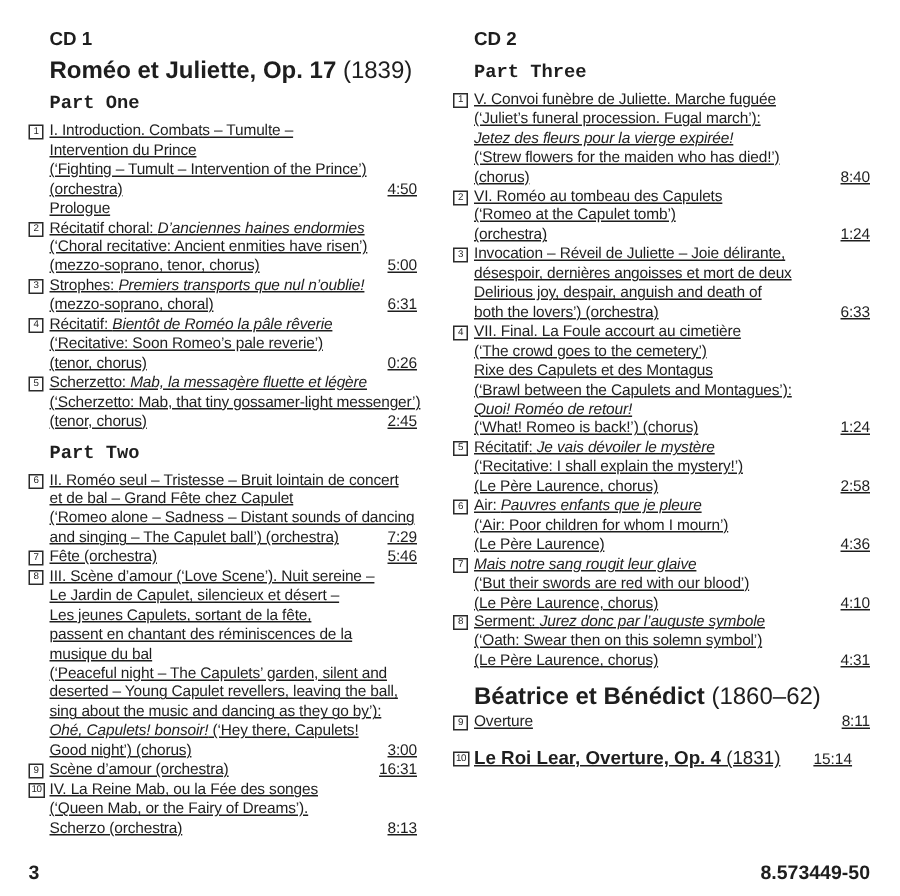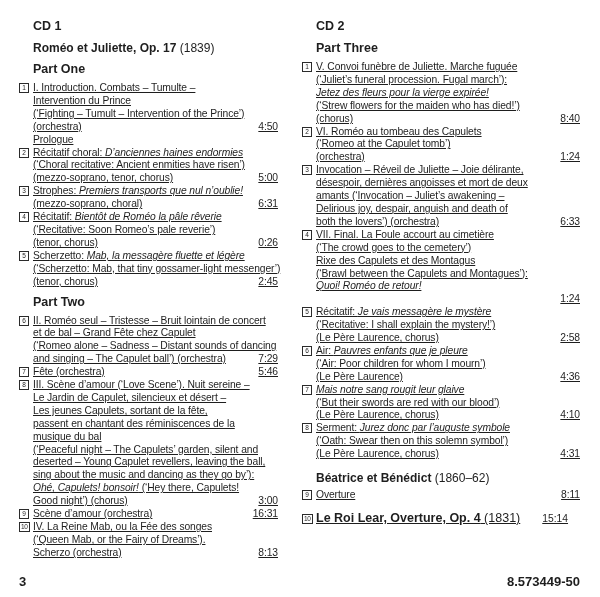--- a/index.html
+++ b/index.html
@@ -17,27 +17,27 @@
     gap:24px;
   }
   .col{flex:0 0 auto;display:block;}
   .col-0{width:259px;}
   .col-1{width:278px;}
   .cd-label{
     font-size:12.5px;font-weight:bold;line-height:14px;
     margin:0 0 8px 14px;white-space:pre;
   }
   .work{
-    font-size:12px;line-height:14px;margin:0 0 7px 14px;white-space:pre;
+    font-size:16px;line-height:14px;margin:0 0 7px 14px;white-space:pre;
   }
   .work .wt{font-weight:bold;}
   .work.gap{margin-top:10px;margin-bottom:4px;}
   .part{
     font-size:12.5px;font-weight:bold;line-height:14px;
-    margin:0 0 6px 14px;white-space:pre;
+    margin:0 0 6px 14px;white-space:pre;font-family:Liberation Mono, monospace;
   }
   .part.gap{margin-top:6px;}
   .track{position:relative;padding-left:14px;text-decoration:underline;}
   .track.gap{margin-top:9px;}
   .tnum{
     position:absolute;left:0;top:1px;
     box-sizing:border-box;
     min-width:10px;height:10px;
     padding:0 1px;
     border:1px solid #2b2b2b;
@@ -156,36 +156,35 @@
         <div class="track">
           <span class="tnum">2</span>
           <div class="line"><span class="txt"><span>VI. Roméo au tombeau des Capulets</span></span></div>
           <div class="line"><span class="txt"><span>(‘Romeo at the Capulet tomb’)</span></span></div>
           <div class="line"><span class="txt"><span>(orchestra)</span></span><span class="time">1:24</span></div>
         </div>
         <div class="track">
           <span class="tnum">3</span>
           <div class="line"><span class="txt"><span>Invocation – Réveil de Juliette – Joie délirante,</span></span></div>
           <div class="line"><span class="txt"><span>désespoir, dernières angoisses et mort de deux</span></span></div>
-          <div class="line"><span class="txt"><span>amants (‘Invocation – Juliet’s awakening –</span></span></div>
           <div class="line"><span class="txt"><span>Delirious joy, despair, anguish and death of</span></span></div>
           <div class="line"><span class="txt"><span>both the lovers’) (orchestra)</span></span><span class="time">6:33</span></div>
         </div>
         <div class="track">
           <span class="tnum">4</span>
           <div class="line"><span class="txt"><span>VII. Final. La Foule accourt au cimetière</span></span></div>
           <div class="line"><span class="txt"><span>(‘The crowd goes to the cemetery’)</span></span></div>
           <div class="line"><span class="txt"><span>Rixe des Capulets et des Montagus</span></span></div>
           <div class="line"><span class="txt"><span>(‘Brawl between the Capulets and Montagues’):</span></span></div>
           <div class="line"><span class="txt"><span class="seg-i">Quoi! Roméo de retour!</span></span></div>
-          <div class="line"><span class="time">1:24</span></div>
+          <div class="line"><span class="txt"><span>(‘What! Romeo is back!’) (chorus)</span></span><span class="time">1:24</span></div>
         </div>
         <div class="track">
           <span class="tnum">5</span>
-          <div class="line"><span class="txt"><span>Récitatif: </span><span class="seg-i">Je vais messagère le mystère</span></span></div>
+          <div class="line"><span class="txt"><span>Récitatif: </span><span class="seg-i">Je vais dévoiler le mystère</span></span></div>
           <div class="line"><span class="txt"><span>(‘Recitative: I shall explain the mystery!’)</span></span></div>
           <div class="line"><span class="txt"><span>(Le Père Laurence, chorus)</span></span><span class="time">2:58</span></div>
         </div>
         <div class="track">
           <span class="tnum">6</span>
           <div class="line"><span class="txt"><span>Air: </span><span class="seg-i">Pauvres enfants que je pleure</span></span></div>
           <div class="line"><span class="txt"><span>(‘Air: Poor children for whom I mourn’)</span></span></div>
           <div class="line"><span class="txt"><span>(Le Père Laurence)</span></span><span class="time">4:36</span></div>
         </div>
         <div class="track">

